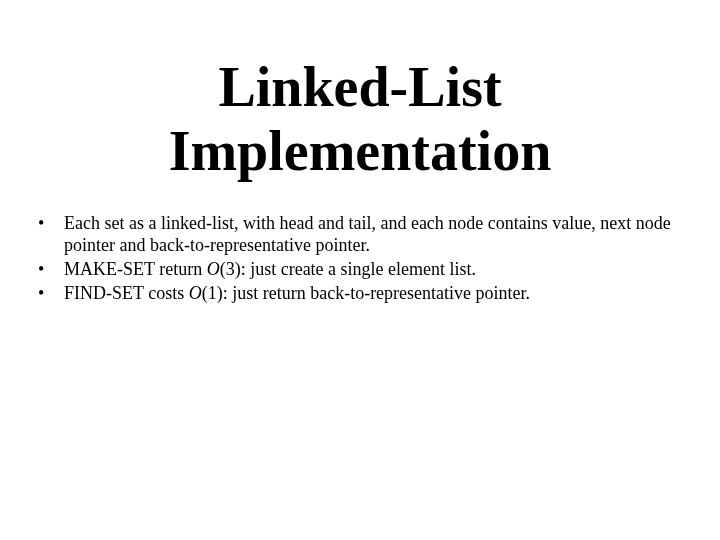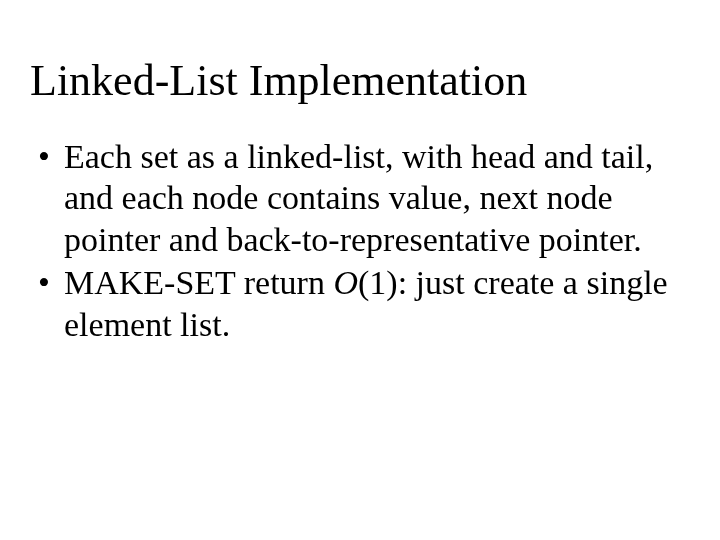--- a/index.html
+++ b/index.html
@@ -11,30 +11,30 @@
     font-family: "Times New Roman", Times, serif;
     color: #000000;
   }
   .slide {
     width: 720px;
     height: 540px;
     box-sizing: border-box;
     padding: 55px 30px 30px 30px;
   }
   .title {
-    font-size: 44px;
-    text-align: left;
+    font-size: 56px;
+    text-align: center;
     margin: 0 0 30px 0;
-    font-weight: normal;
+    font-weight: bold;
   }
   ul.bullets {
     list-style: none;
     padding: 0;
     margin: 0 0 0 8px;
-    font-size: 34px;
+    font-size: 18px;
     line-height: 1.22;
   }
   ul.bullets li {
     position: relative;
     padding-left: 26px;
     margin-bottom: 2px;
   }
   ul.bullets li::before {
     content: "•";
     position: absolute;
@@ -48,16 +48,19 @@
 </head>
 <body>
 
 <div class="slide">
   <h1 class="title">Linked-List Implementation</h1>
   <ul class="bullets">
     <li>
       <span>Each set as a linked-list, with head and tail, and each node contains value, next node pointer and back-to-representative pointer.</span>
     </li>
     <li>
-      <span>MAKE-SET return </span><span class="italic">O</span><span>(1): just create a single element list.</span>
+      <span>MAKE-SET return </span><span class="italic">O</span><span>(3): just create a single element list.</span>
+    </li>
+    <li>
+      <span>FIND-SET costs </span><span class="italic">O</span><span>(1): just return back-to-representative pointer.</span>
     </li>
   </ul>
 </div>
 
 </body></html>

